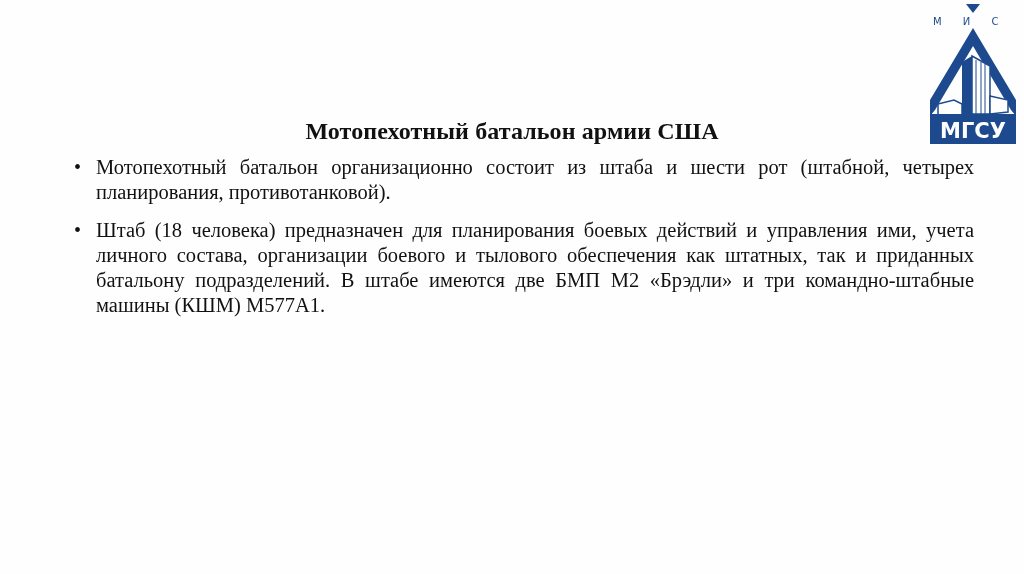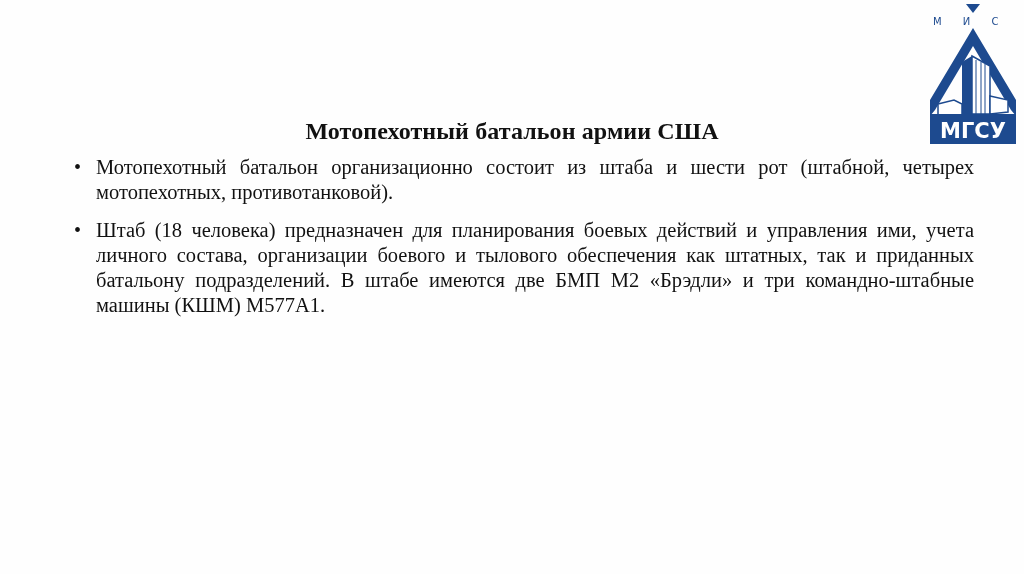--- a/index.html
+++ b/index.html
@@ -91,21 +91,21 @@
       <polygon points="10,100 26,96 34,100 34,112 10,112" fill="#ffffff" stroke="#1d4a8f" stroke-width="1.5"></polygon>
 
       <rect x="2" y="110" width="86" height="30" fill="#1d4a8f"></rect>
       <text x="45" y="134" text-anchor="middle" font-family="DejaVu Sans, sans-serif" font-weight="bold" font-size="21" fill="#ffffff">МГСУ</text>
     </svg>
   </div>
 
   <div class="content">
     <div class="bullet-item">
       <span class="bullet-dot">•</span>
-      <span>Мотопехотный батальон организационно состоит из штаба и шести рот (штабной, четырех мотопехотных, противотанковой).</span>
+      <span>Мотопехотный батальон организационно состоит из штаба и шести рот (штабной, четырех планирования, противотанковой).</span>
     </div>
     <div class="bullet-item">
       <span class="bullet-dot">•</span>
       <span>Штаб (18 человека) предназначен для планирования боевых действий и управления ими, учета личного состава, организации боевого и тылового обеспечения как штатных, так и приданных батальону подразделений. В штабе имеются две БМП М2 «Брэдли» и три командно-штабные машины (КШМ) М577А1.</span>
     </div>
   </div>
 
 </div>
 
 </body></html>

